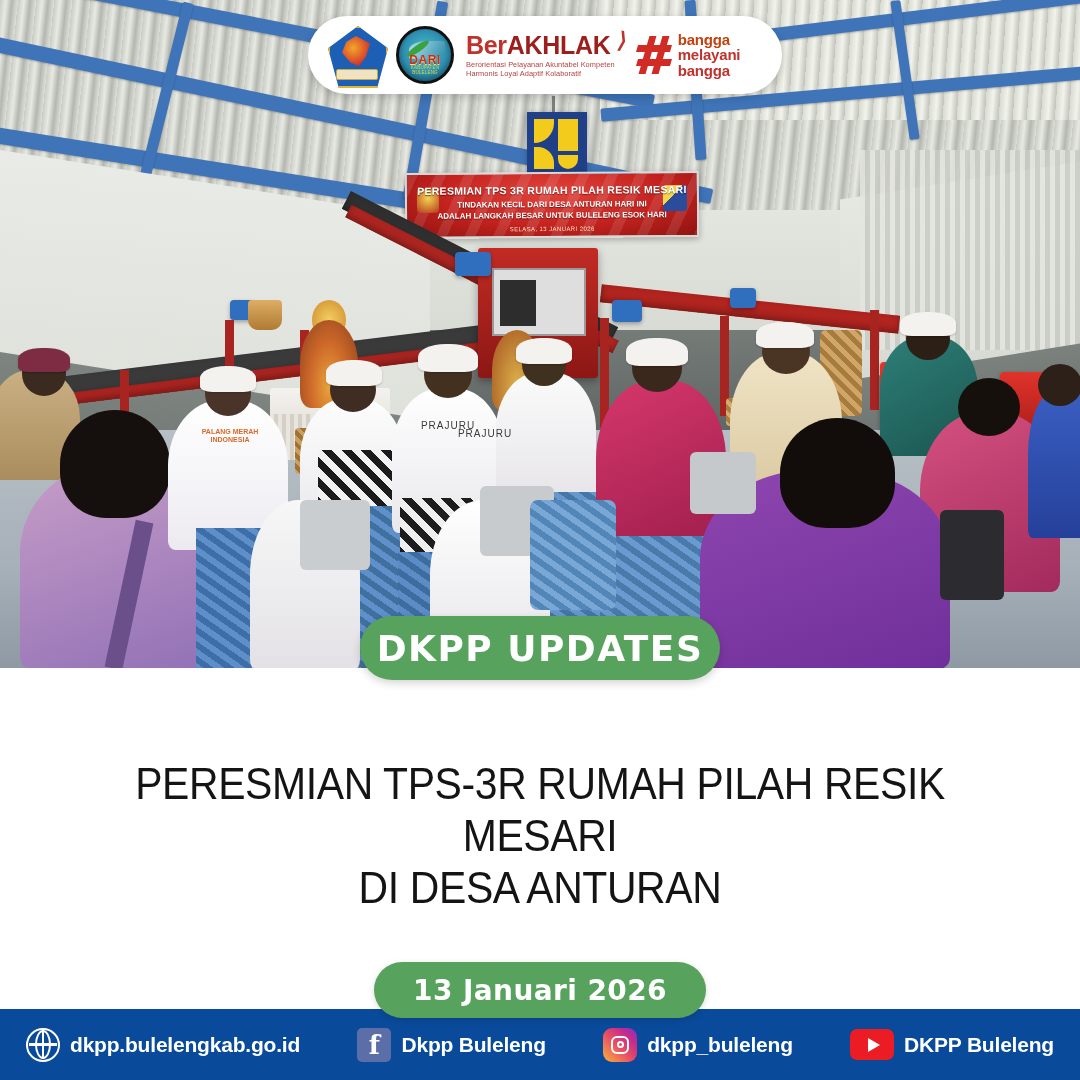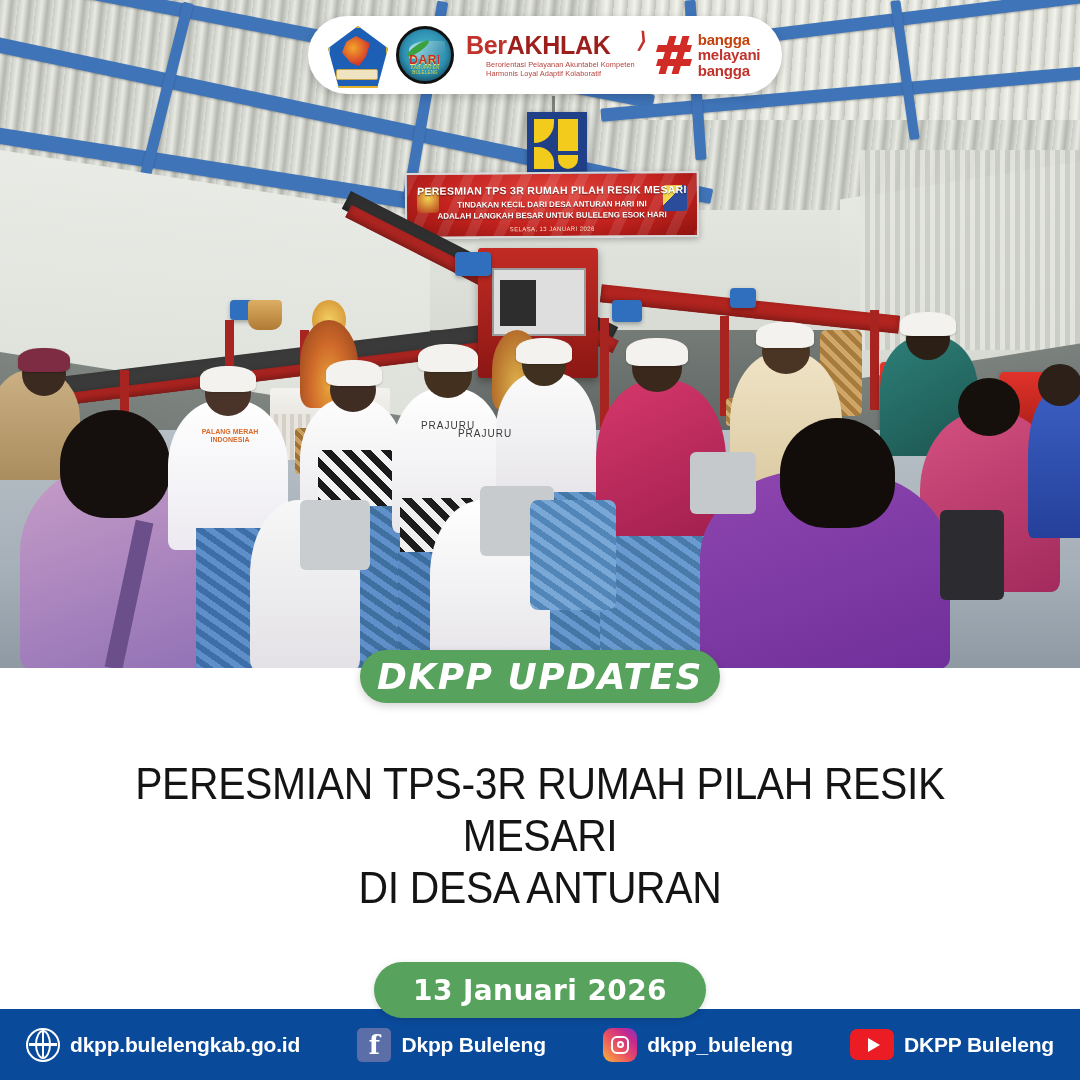--- a/index.html
+++ b/index.html
@@ -144,35 +144,35 @@
     background:linear-gradient(120deg,#bfe9f2,#2d8aa8);opacity:.9;}
   .dkpp-logo .leaf{position:absolute;left:6px;top:16px;width:26px;height:7px;background:#3aa33f;border-radius:50%;transform:rotate(-35deg);}
   .dkpp-logo .txt{position:absolute;left:0;right:0;top:24px;text-align:center;color:#cf2a20;font-size:12px;font-weight:bold;letter-spacing:.5px;
     text-shadow:0 1px 0 #f7e27a;font-family:"Liberation Sans",sans-serif;}
   .dkpp-logo .sub{position:absolute;left:0;right:0;top:36px;text-align:center;color:#d9d43c;font-size:4.5px;letter-spacing:.2px;}
   .berakhlak{flex:0 0 auto;position:relative;padding-right:10px;}
   .ber-title{font-size:25px;font-weight:bold;color:#c0322c;letter-spacing:-.3px;line-height:26px;
     font-family:"Liberation Sans",sans-serif;}
   .ber-title .dark{color:#9d1f1c;}
   .ber-arrow{position:absolute;right:-2px;top:-4px;color:#c0322c;font-size:22px;font-weight:bold;transform:rotate(12deg);}
-  .ber-sub{font-size:7.4px;color:#b5423c;line-height:9.5px;margin-top:2px;letter-spacing:.05px;margin-left:20px;}
+  .ber-sub{font-size:7.4px;color:#b5423c;line-height:9.5px;margin-top:2px;letter-spacing:.05px;}
   .bangga{display:flex;align-items:center;gap:7px;flex:0 0 auto;}
   .hashmark{width:34px;height:38px;position:relative;flex:0 0 auto;}
   .hashmark i{position:absolute;background:#d12b25;display:block;}
   .hashmark i.h1{left:0;top:9px;width:34px;height:7px;transform:skewX(-16deg);}
   .hashmark i.h2{left:0;top:23px;width:34px;height:7px;transform:skewX(-16deg);}
   .hashmark i.v1{left:7px;top:0;width:7px;height:38px;transform:skewX(-16deg);}
   .hashmark i.v2{left:20px;top:0;width:7px;height:38px;transform:skewX(-16deg);}
   .bangga-txt{font-size:15px;font-weight:bold;line-height:15.5px;letter-spacing:-.2px;}
   .bangga-txt .l1{color:#c2410c;}
   .bangga-txt .l2,.bangga-txt .l3{color:#c0322c;}
 
   
-  .updates-pill{position:absolute;left:360px;top:650px;width:360px;height:53px;background:#57a25c;border-radius:32px;
-    display:flex;align-items:center;justify-content:center;box-shadow:0 3px 8px rgba(0,0,0,.18);font-style:italic;}
+  .updates-pill{position:absolute;left:360px;top:616px;width:360px;height:64px;background:#57a25c;border-radius:32px;
+    display:flex;align-items:center;justify-content:center;box-shadow:0 3px 8px rgba(0,0,0,.18);}
   .updates-pill span{color:#fff;font-size:36px;font-weight:bold;letter-spacing:1.5px;
     font-family:"DejaVu Sans",sans-serif;}
 
   .headline{position:absolute;left:50px;top:758px;width:980px;text-align:center;color:#141414;
     font-size:44px;line-height:52px;font-weight:500;letter-spacing:-.4px;
     font-family:"Liberation Sans Narrow","Liberation Sans",sans-serif;
     transform:scaleX(.93);transform-origin:center top;}
 
   .date-pill{position:absolute;left:374px;top:962px;width:332px;height:56px;background:#57a25c;border-radius:28px;
     display:flex;align-items:center;justify-content:center;box-shadow:0 2px 6px rgba(0,0,0,.15);z-index:5;}

